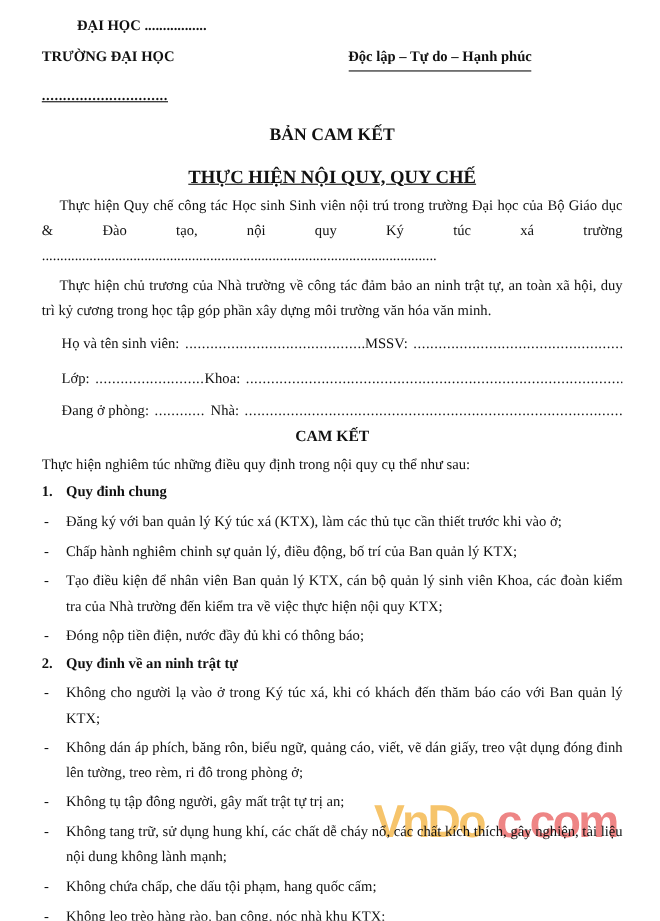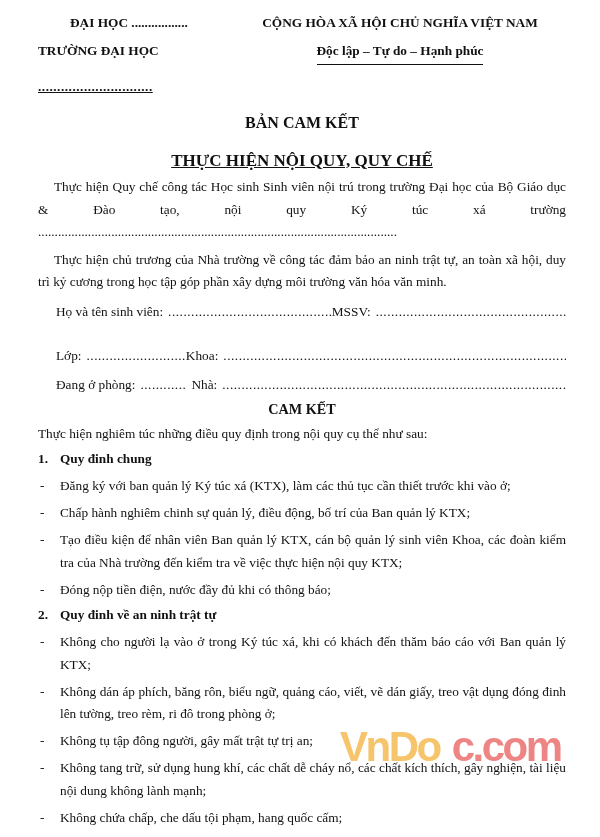--- a/index.html
+++ b/index.html
@@ -36,21 +36,21 @@
 
   
   .frow { display:flex; align-items:baseline; padding-left:18px; }
   .frow .lbl { white-space:nowrap; flex:0 0 auto; }
   .leader { overflow:hidden; white-space:nowrap; letter-spacing:.5px; }
   .g086 { flex:0.86 1 0; }
   .g100 { flex:1 1 0; }
   .g029 { flex:0.29 1 0; }
   .gfix { flex:0 0 46px; }
   .f1 { margin-top:7px; }
-  .f2 { margin-top:22px; }
+  .f2 { margin-top:10px; }
   .f3 { margin-top:6px; }
   .sp { flex:0 0 5px; }
 
   
   .camket { text-align:center; font-weight:bold; font-size:14.2px; margin-top:2px; }
   .intro  { margin-top:2px; text-align:justify; }
 
   .sec-title { display:flex; font-weight:bold; margin-top:3px; }
   .sec-title .num { flex:0 0 22px; }
 
@@ -76,21 +76,20 @@
 <div class="watermark">
   <span style="color: rgb(246, 196, 107);">VnDo</span><span style="color: rgb(238, 133, 133); margin-left: 12px;">c.com</span>
 </div>
 
 <div class="page">
 
   <div class="header">
     <div class="h-left1">ĐẠI HỌC .................</div>
     <div class="h-left2">TRƯỜNG ĐẠI HỌC</div>
     <div class="h-left3">..............................</div>
-    <div class="h-right h-right1">CỘNG HÒA XÃ HỘI CHỦ NGHĨA VIỆT NAM</div>
     <div class="h-right h-right2">
       <span class="u">Độc lập – Tự do – Hạnh phúc</span>
     </div>
   </div>
 
   <div class="title1">BẢN CAM KẾT</div>
   <div class="title2">THỰC HIỆN NỘI QUY, QUY CHẾ</div>
 
   <p class="para p1">Thực hiện Quy chế công tác Học sinh Sinh viên nội trú trong trường Đại học của Bộ Giáo dục &amp; Đào tạo, nội quy Ký túc xá trường ............................................................................................................</p>
   <p class="para p2">Thực hiện chủ trương của Nhà trường về công tác đảm bảo an ninh trật tự, an toàn xã hội, duy trì kỷ cương trong học tập góp phần xây dựng môi trường văn hóa văn minh.</p>

